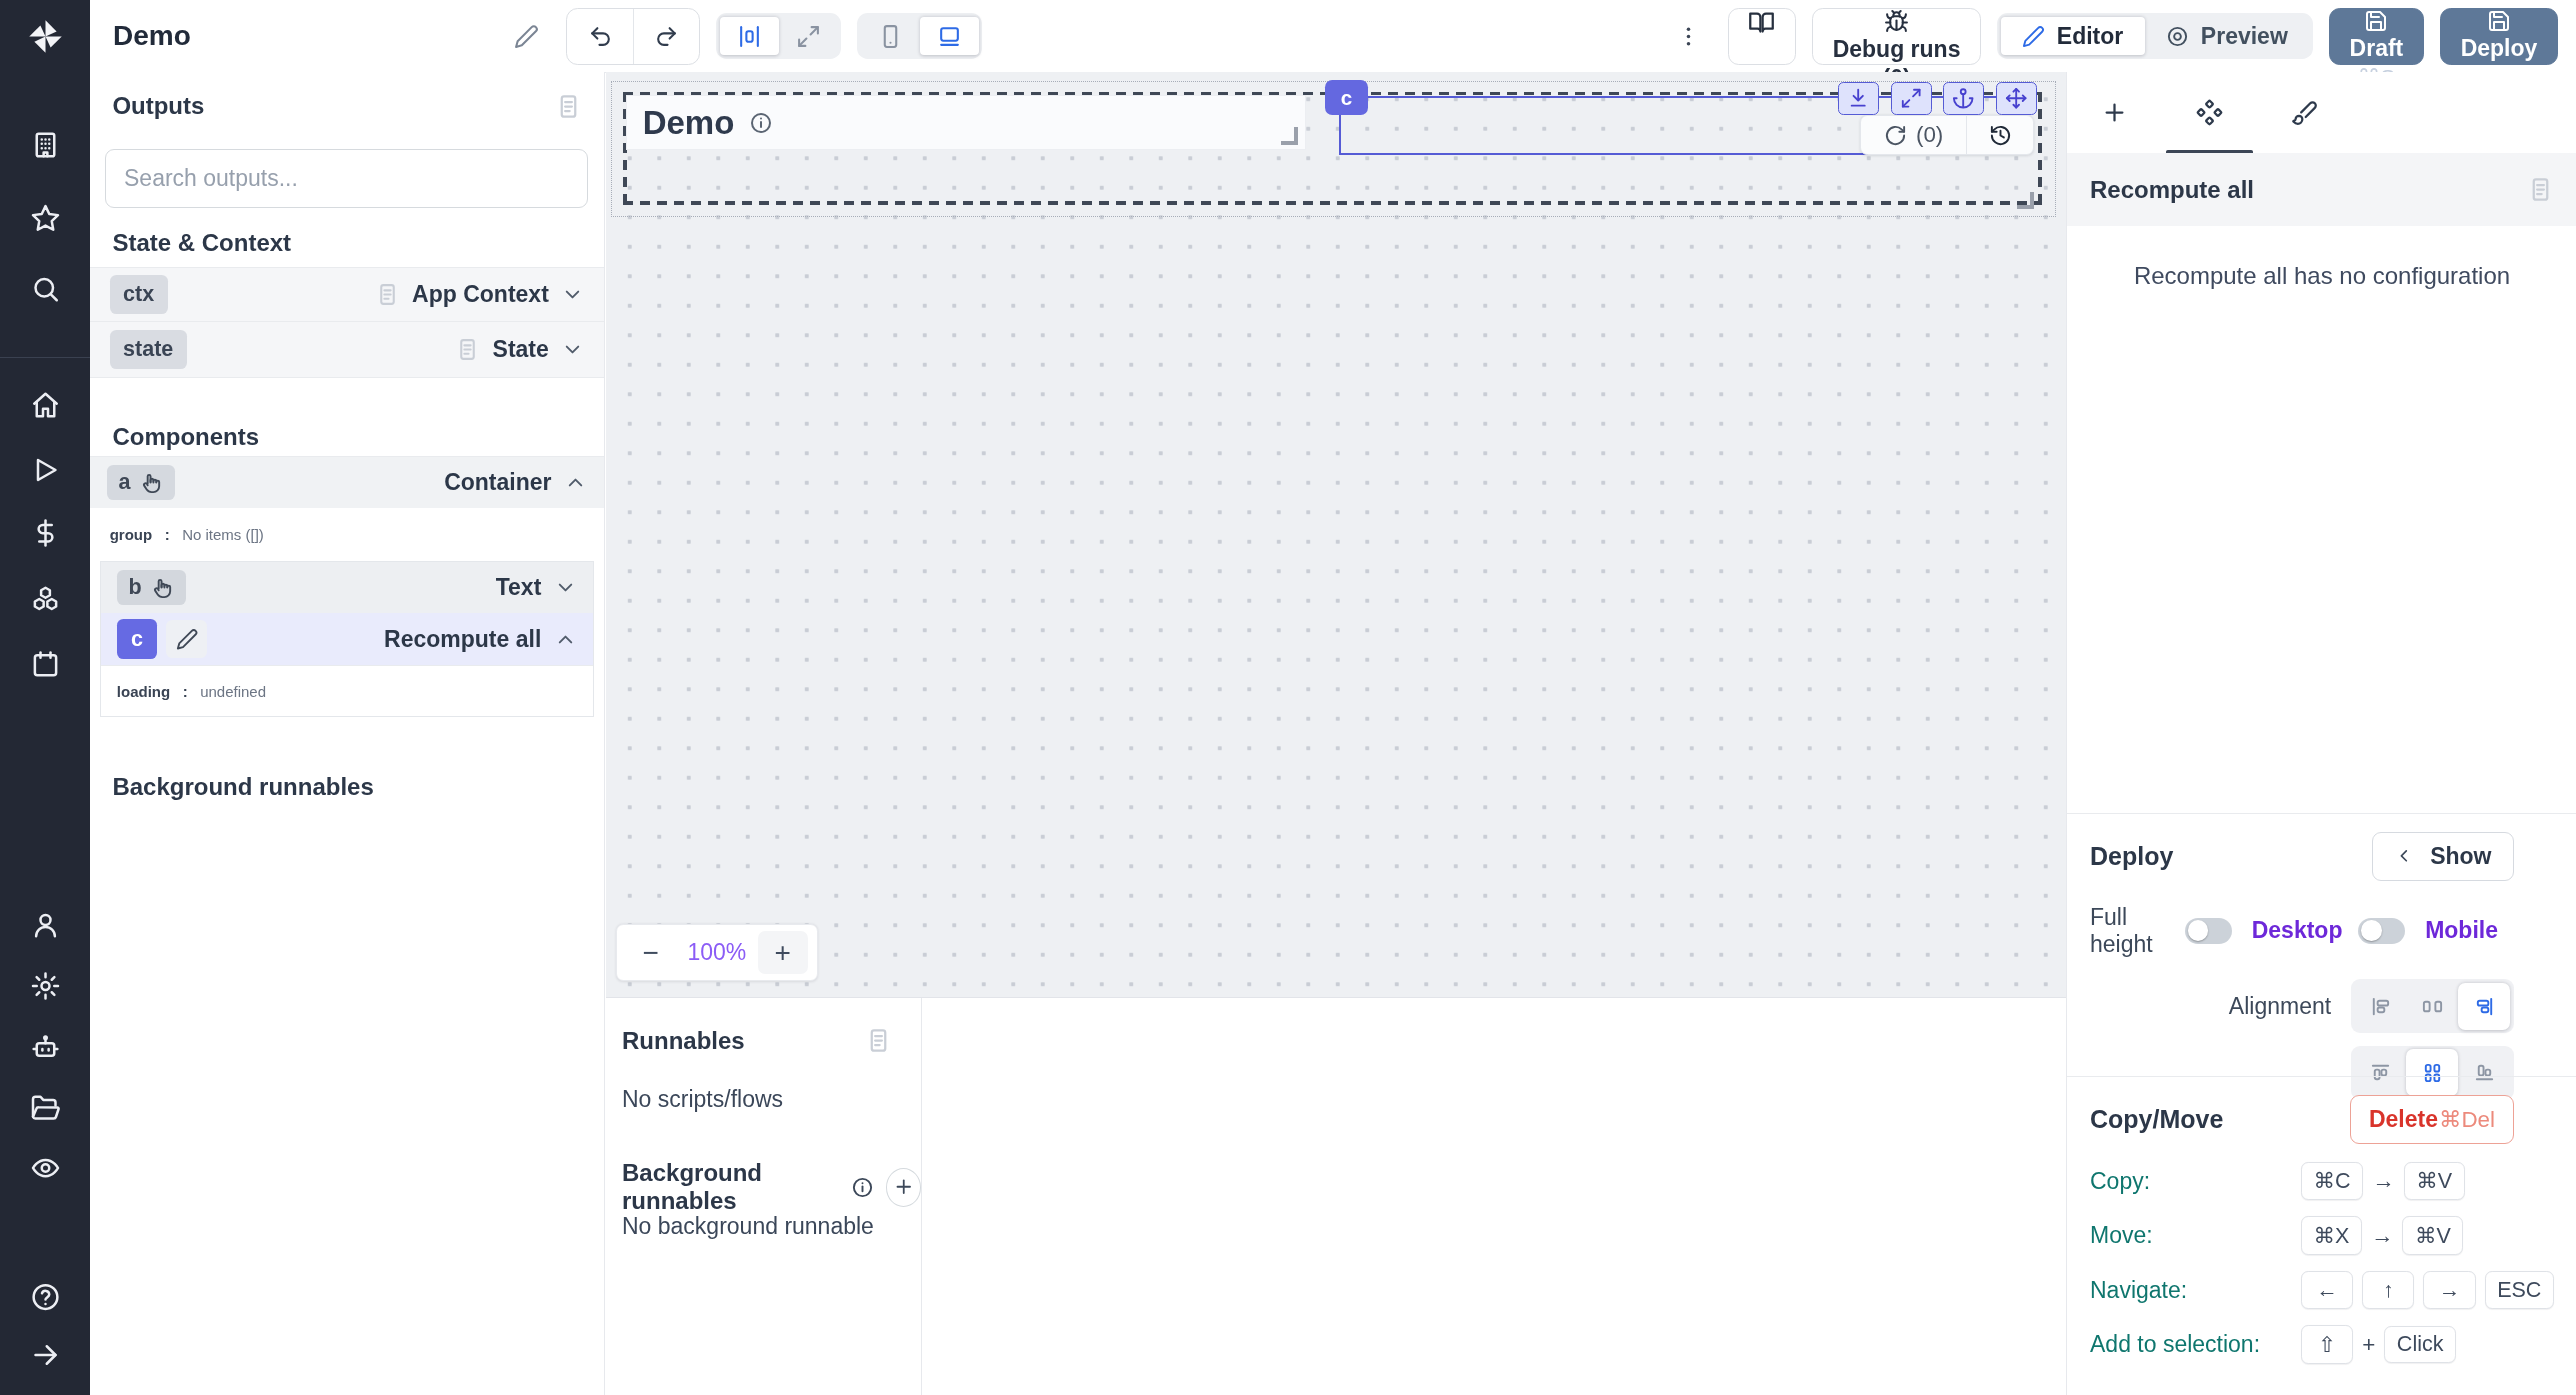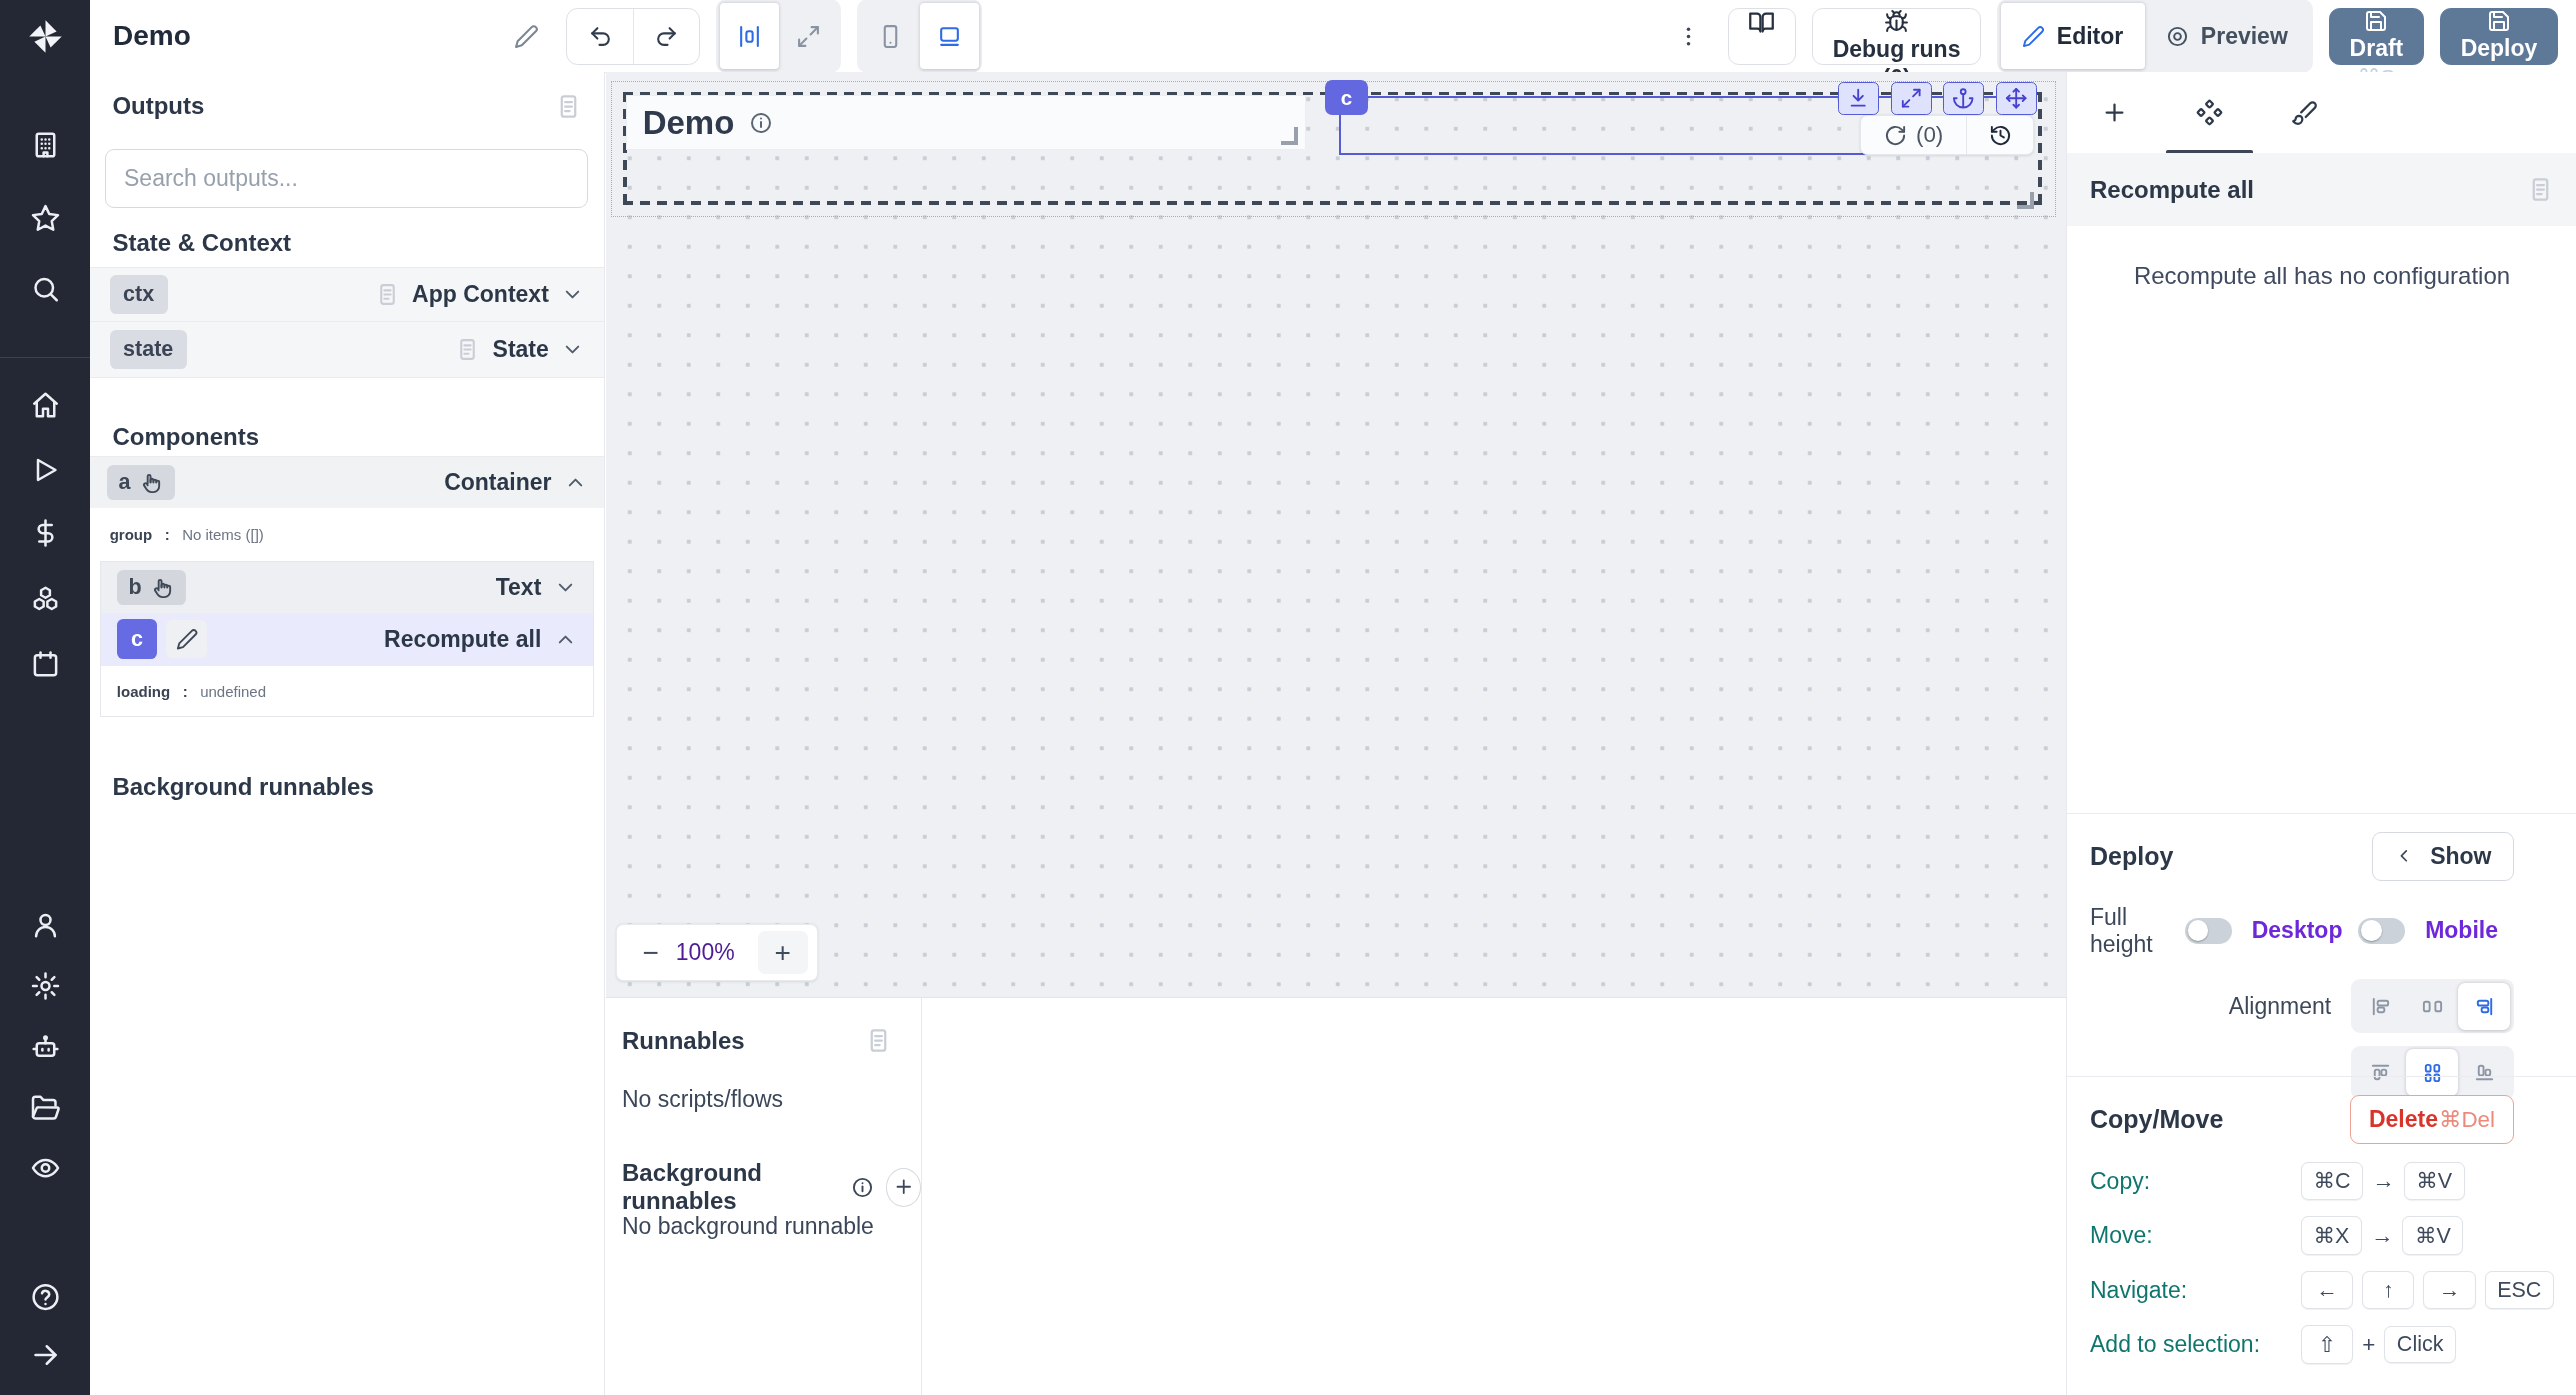--- a/index.html
+++ b/index.html
@@ -15,21 +15,21 @@
              display:flex;align-items:center;justify-content:center;color:#eceef3;}
   .rail-div{position:absolute;left:0;right:0;top:357px;height:0.9px;background:#3a4150;}
 
   
   .topbar{position:absolute;left:90px;top:0;width:2486px;height:72px;background:#fff;
           border-bottom:0.9px solid #e7e9ed;display:flex;align-items:center;}
   .tb-title{margin-left:23px;width:390px;font-size:28px;font-weight:700;color:#222b3a;}
   .icon-btn{border:none;background:transparent;color:#7b8594;display:flex;align-items:center;
             justify-content:center;width:47px;height:50px;cursor:pointer;padding:0}
   .seg{display:flex;align-items:center;background:#eef0f3;border-radius:10.7px;padding:3.6px;margin-left:16px;}
-  .seg button{width:59px;height:66px;border:none;background:transparent;border-radius:4px;
+  .seg button{width:59px;height:38px;border:none;background:transparent;border-radius:4px;
               display:flex;align-items:center;justify-content:center;color:#8a93a1;cursor:pointer;}
   .seg button.active{background:#fff;color:#2e6be6;box-shadow:0 0.9px 3.6px rgba(16,24,40,.22);}
   .seg.white{background:#fff;border:0.9px solid #dcdfe4;padding:0;border-radius:11.6px;overflow:hidden;}
   .seg.white button{width:66px;height:55px;border-radius:0;color:#313c4d;}
   .seg.white button + button{border-left:0.9px solid #e3e6ea;}
   .tb-spacer{flex:1;}
   .tb-btn{height:57px;display:inline-flex;align-items:center;gap:2px;padding:0 19.7px;background:#fff;
           border:0.9px solid #dcdfe4;border-radius:10.7px;font-size:23px;font-weight:700;color:#27303f;
           margin-left:16px;cursor:pointer;font-family:inherit;flex-direction:column;}
   .seg.labels{margin-left:16px;}
@@ -107,21 +107,21 @@
   .c-runbar .half1{flex:1.6;display:flex;align-items:center;justify-content:center;gap:9px;
                    color:#4b5563;font-size:22.4px;cursor:pointer;}
   .c-runbar .vdiv{width:0.9px;height:100%;background:#e4e7ec;}
   .c-runbar .half2{flex:1;display:flex;align-items:center;justify-content:center;color:#1f2937;cursor:pointer;}
   .zoombar{position:absolute;left:9.8px;top:852px;width:202px;height:57px;background:#fff;
            border:0.9px solid #e8eaee;border-radius:7.2px;box-shadow:0 0.9px 2.7px rgba(16,24,40,.10);
            display:flex;align-items:center;padding:0 9px;box-sizing:border-box;}
   .zoombar .zbtn{border:none;background:transparent;font-size:28px;color:#3f4b5e;width:50px;height:43px;
                  display:flex;align-items:center;justify-content:center;cursor:pointer;border-radius:7.2px;font-family:inherit;}
   .zoombar .zbtn.plus{background:#f4f5f7;}
-  .zoombar .zlevel{flex:1;font-size:23px;color:#4c1d95;}
+  .zoombar .zlevel{flex:1;text-align:center;font-size:23px;color:#8b5cf6;}
 
   
   .bottompanel{position:absolute;left:606px;top:997px;width:1461px;height:398px;background:#fff;
                border-top:0.9px solid #e2e4e9;}
   .bp-left{position:absolute;left:0;top:0;width:315px;height:398px;border-right:0.9px solid #e7e9ed;}
   .bp-title{position:absolute;left:16px;top:29px;font-size:24px;font-weight:700;color:#2c3748;}
   .bp-doc{position:absolute;right:29px;top:29px;color:#c9ced6;}
   .bp-empty1{position:absolute;left:16px;top:88px;font-size:23px;color:#3b4759;}
   .bp-row{position:absolute;left:16px;top:161px;display:flex;align-items:center;gap:11.6px;}
   .bp-row .t{font-size:24px;font-weight:700;color:#2c3748;}

